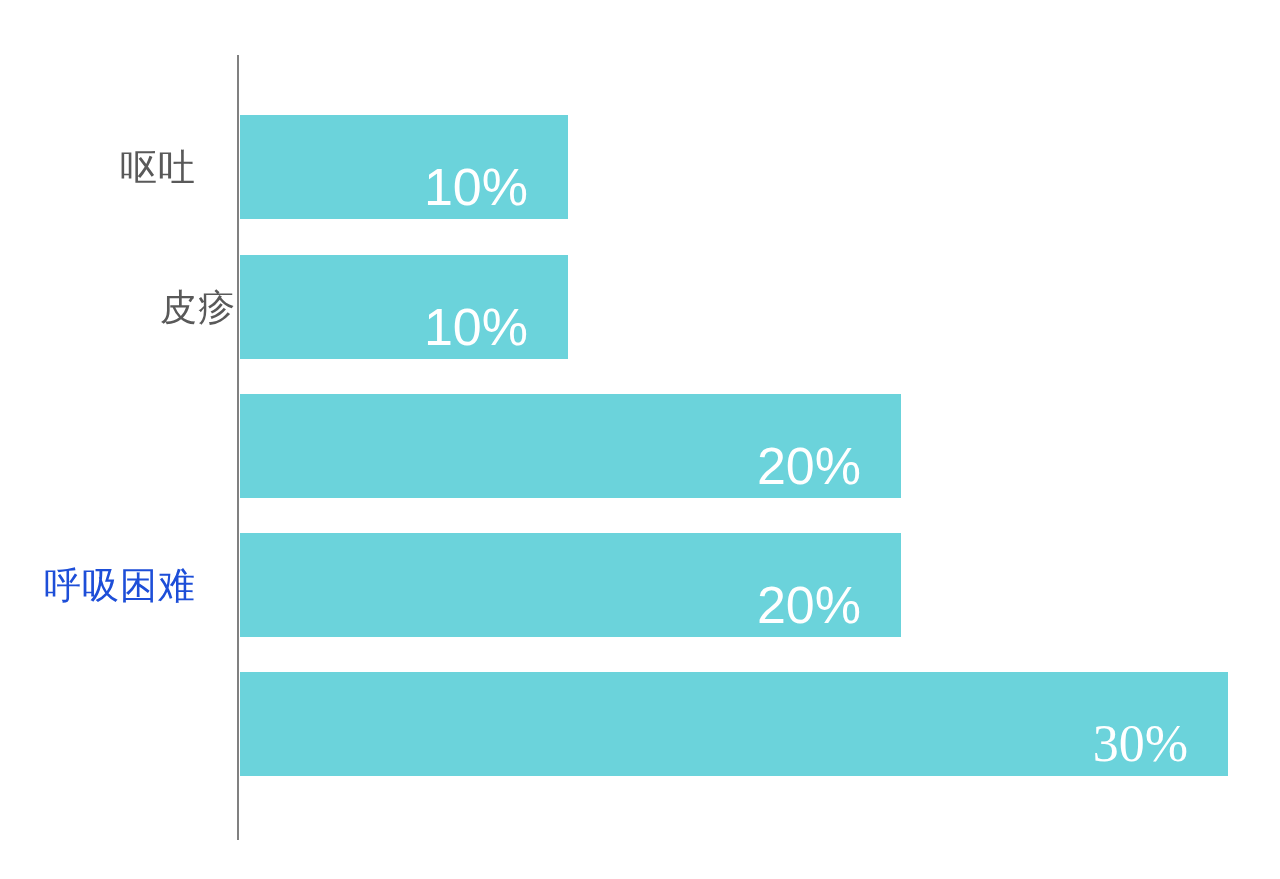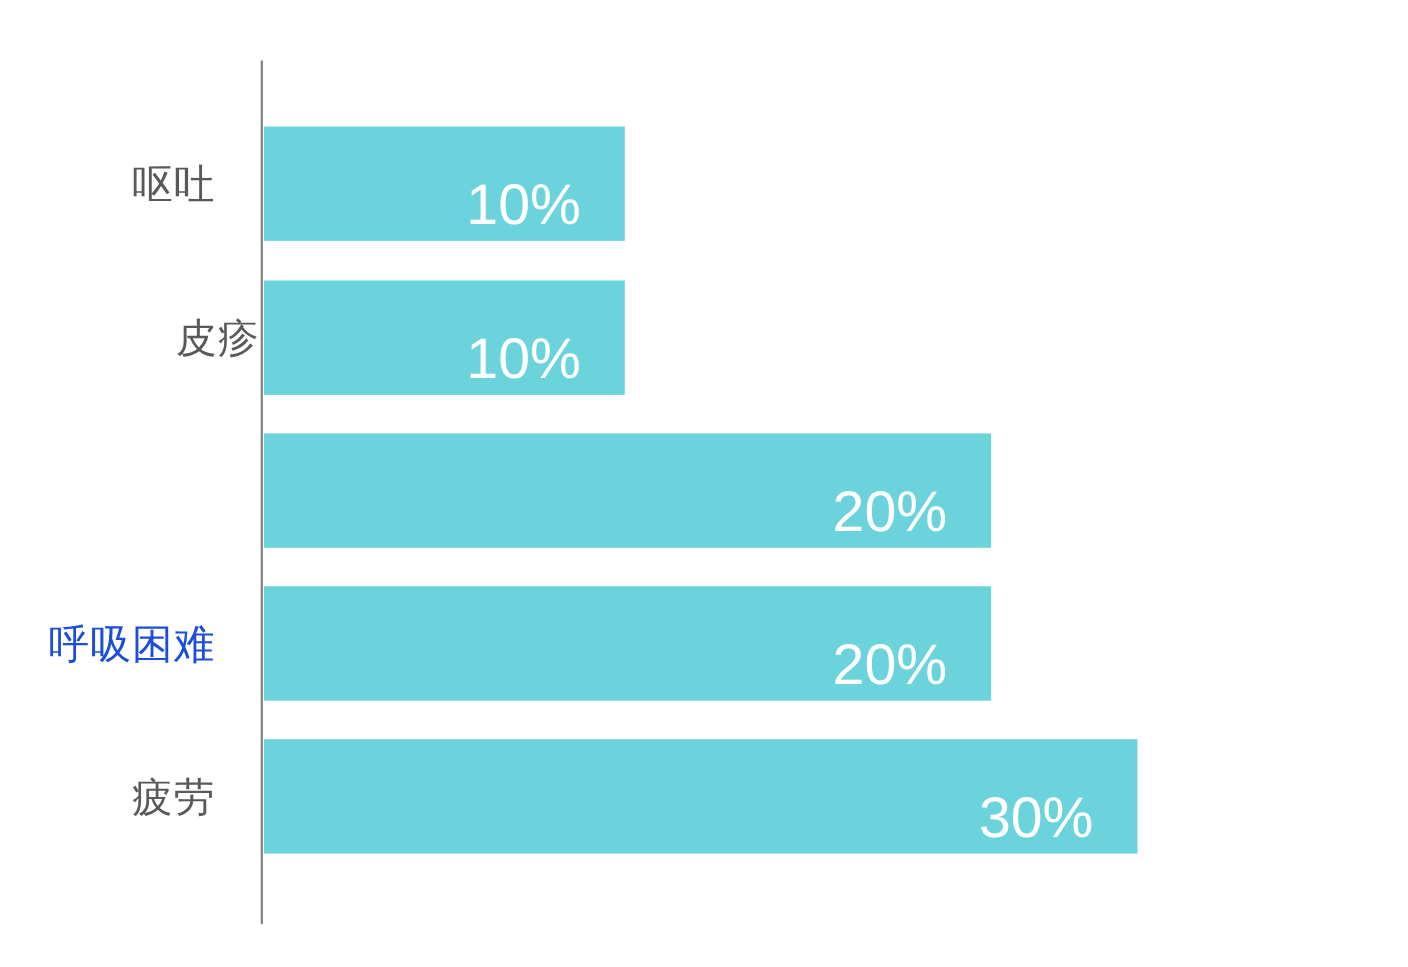--- a/index.html
+++ b/index.html
@@ -134,21 +134,20 @@
 
     <div class="bar-row row-3">
       <div class="bar-label" style="color: #1d4ed8;">呼吸困难</div>
       <div class="bar-track" style="width: 661px;">
         <div class="bar-rect" style="background: rgb(107, 211, 219); width: 100%;"></div>
         <div class="bar-value" style="color: rgb(255, 255, 255);">20%</div>
       </div>
     </div>
 
     <div class="bar-row row-4">
-      <div class="bar-label" style="color: rgb(89, 89, 89);">疲劳</div>
-      <div class="bar-track" style="width: 794px;">
+      <div class="bar-track" style="width: 988px; font-family: Liberation Serif, serif;">
         <div class="bar-rect" style="background: rgb(107, 211, 219); width: 100%;"></div>
         <div class="bar-value" style="color: rgb(255, 255, 255);">30%</div>
       </div>
     </div>
 
   </div>
 </div>
 
 </body></html>

